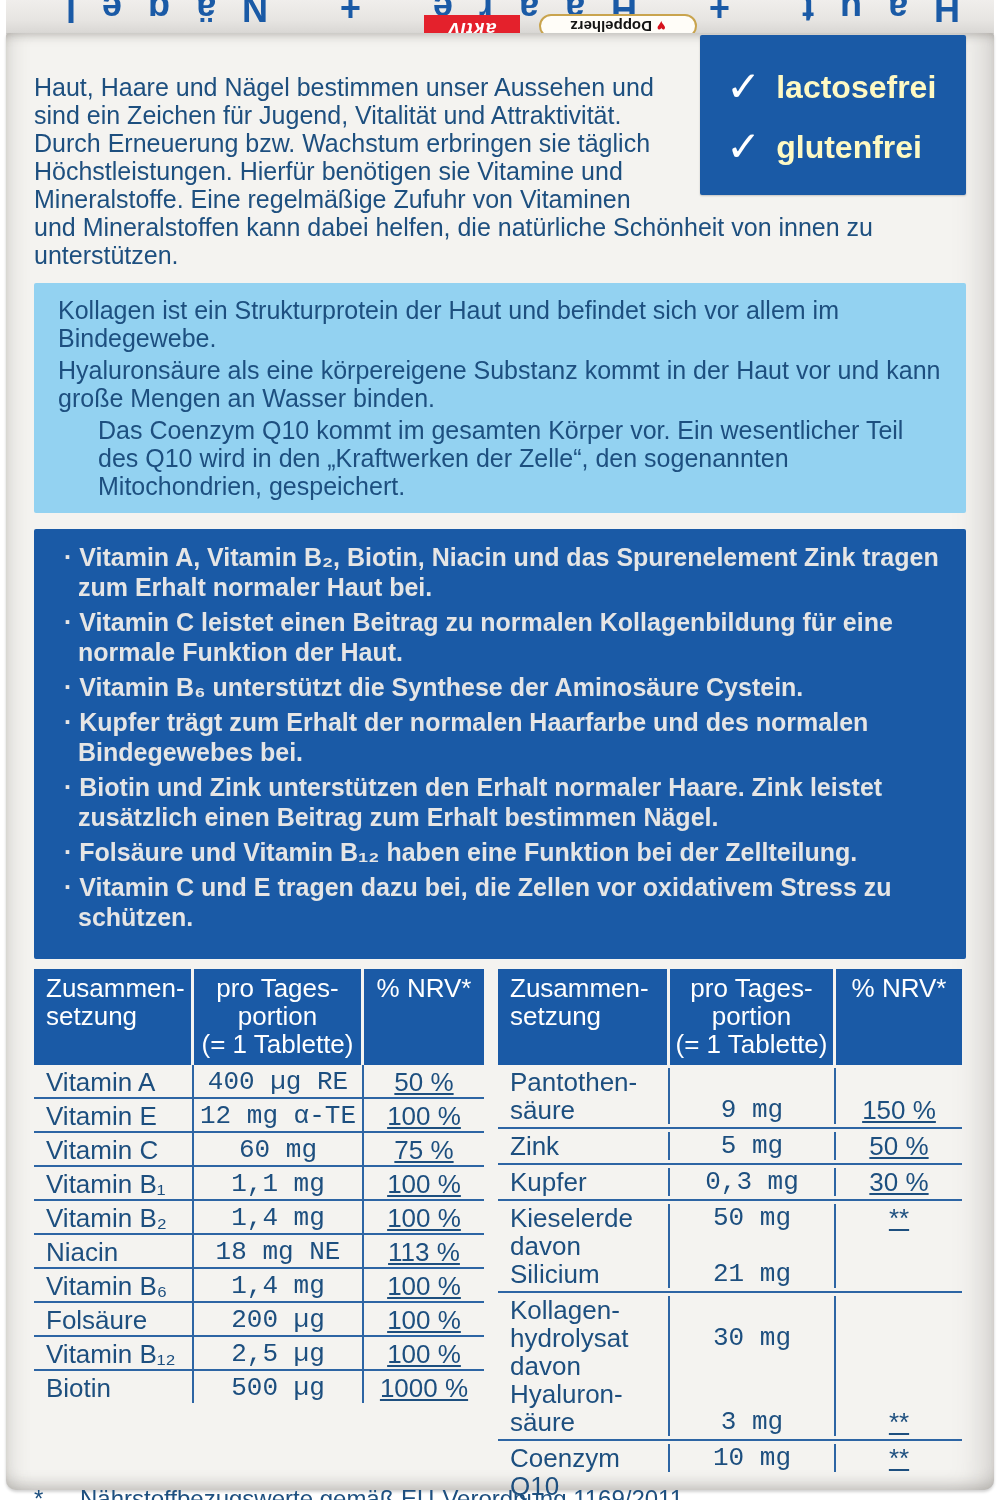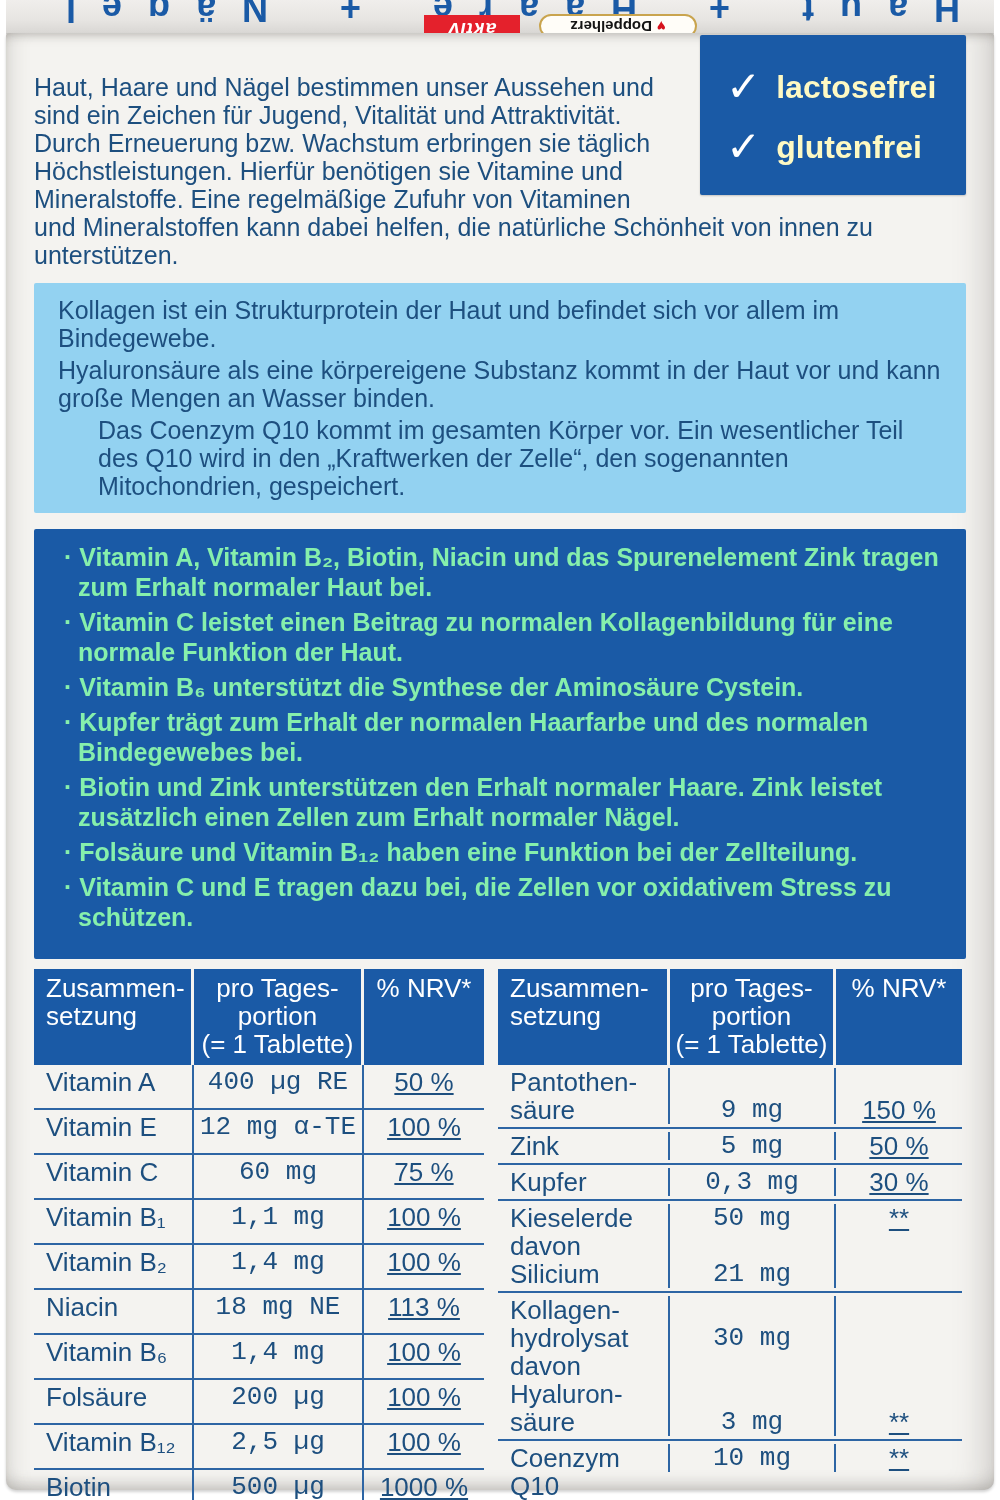--- a/index.html
+++ b/index.html
@@ -65,21 +65,21 @@
   
   .info-box{
     clear:none;margin-top:14px;background:#93d2f1;border-radius:2px;
     padding:13px 24px 13px 24px;font-size:25px;line-height:28px;color:#1d4f7f;
   }
   .info-box p{margin:0 0 4px 0;}
   .info-box p:last-child{margin-bottom:0;margin-left:40px;}
 
   
   .benefits-box{
-    margin-top:16px;background:#1a5aa6;border-radius:2px;color:#86efac;
+    margin-top:16px;background:#1a5aa6;border-radius:2px;color:#e5e5e5;
     padding:13px 4px 11px 22px;font-size:25px;font-weight:700;line-height:30px;
   }
   .benefit{padding-left:22px;text-indent:-14px;margin-bottom:5px;}
   .benefit:last-child{margin-bottom:16px;}
   .benefit::before{content:"· ";}
 
   
   .tables{display:flex;gap:14px;margin-top:10px;}
   .tbl{font-size:26px;}
   .tbl-left{width:450px;}
@@ -92,21 +92,21 @@
   .tbl-left .th-label,.tbl-left .td-label{width:160px;}
   .tbl-left .th-pct,.tbl-left .td-pct{width:120px;}
   .tbl-right .th-label,.tbl-right .td-label{width:172px;}
   .tbl-right .th-pct,.tbl-right .td-pct{width:126px;}
   .trow{display:flex;}
   .trow + .trow{border-top:2px solid #2d65a4;}
   .td{box-sizing:border-box;}
   .td-label{padding-left:12px;border-right:2px solid #2d65a4;}
   .td-value{flex:1;text-align:center;border-right:2px solid #2d65a4;font-family:Liberation Mono, monospace;}
   .td-pct{text-align:center;text-decoration:underline;}
-  .tbl-left .trow{height:43px;line-height:35px;}
+  .tbl-left .trow{height:32px;line-height:35px;}
   .tbl-right .trow{padding:3px 0;}
   .tbl-right .ln{display:block;height:28px;line-height:28px;}
 
   
   .footnotes{margin-top:8px;font-size:24px;line-height:31px;}
   .footnote{display:flex;}
   .footnote .marker{width:46px;flex:none;}
 </style>
 </head>
 <body>
@@ -143,21 +143,21 @@
         <p>Kollagen ist ein Strukturprotein der Haut und befindet sich vor allem im Bindegewebe.</p>
         <p>Hyaluronsäure als eine körpereigene Substanz kommt in der Haut vor und kann große Mengen an Wasser binden.</p>
         <p>Das Coenzym Q10 kommt im gesamten Körper vor. Ein wesentlicher Teil des Q10 wird in den „Kraftwerken der Zelle“, den sogenannten Mitochondrien, gespeichert.</p>
       </div>
 
       <div class="benefits-box">
         <div class="benefit">Vitamin A, Vitamin B₂, Biotin, Niacin und das Spurenelement Zink tragen zum Erhalt normaler Haut bei.</div>
         <div class="benefit">Vitamin C leistet einen Beitrag zu normalen Kollagenbildung für eine normale Funktion der Haut.</div>
         <div class="benefit">Vitamin B₆ unterstützt die Synthese der Aminosäure Cystein.</div>
         <div class="benefit">Kupfer trägt zum Erhalt der normalen Haarfarbe und des normalen Bindegewebes bei.</div>
-        <div class="benefit">Biotin und Zink unterstützen den Erhalt normaler Haare. Zink leistet zusätzlich einen Zellen zum Erhalt normaler Nägel.</div>
+        <div class="benefit">Biotin und Zink unterstützen den Erhalt normaler Haare. Zink leistet zusätzlich einen Beitrag zum Erhalt bestimmen Nägel.</div>
         <div class="benefit">Folsäure und Vitamin B₁₂ haben eine Funktion bei der Zellteilung.</div>
         <div class="benefit">Vitamin C und E tragen dazu bei, die Zellen vor oxidativem Stress zu schützen.</div>
       </div>
 
       <div class="tables">
 
         <div class="tbl tbl-left">
           <div class="thead">
             <div class="th th-label">Zusammen-
 setzung</div>

